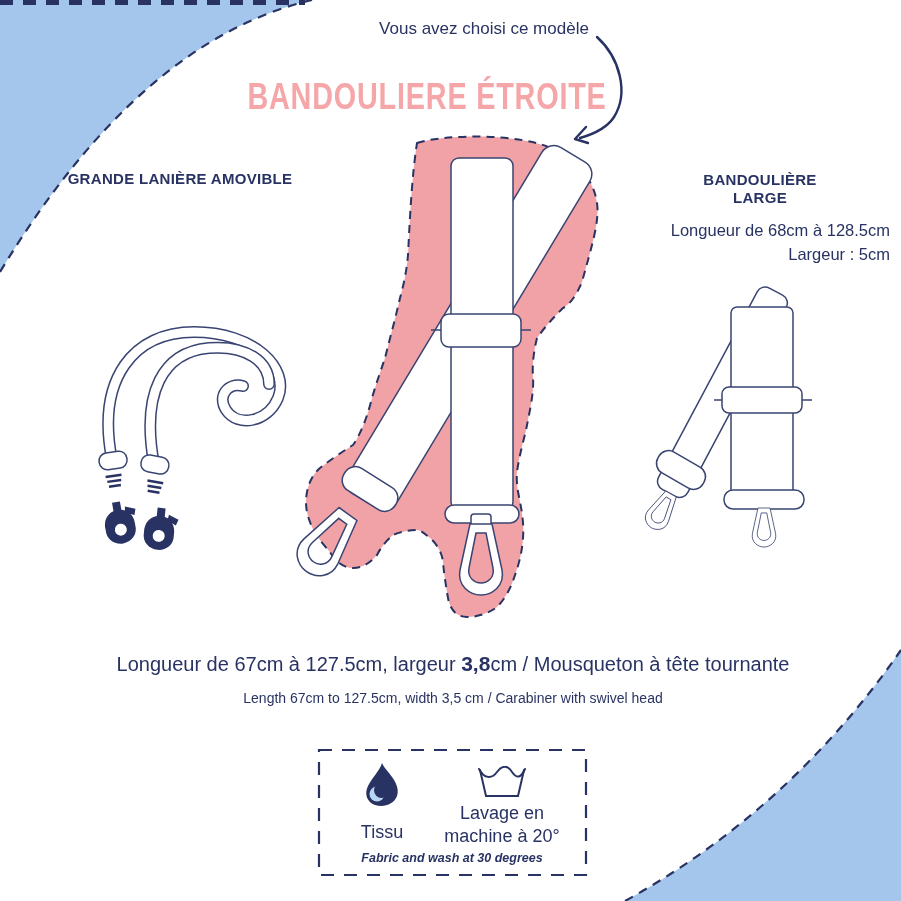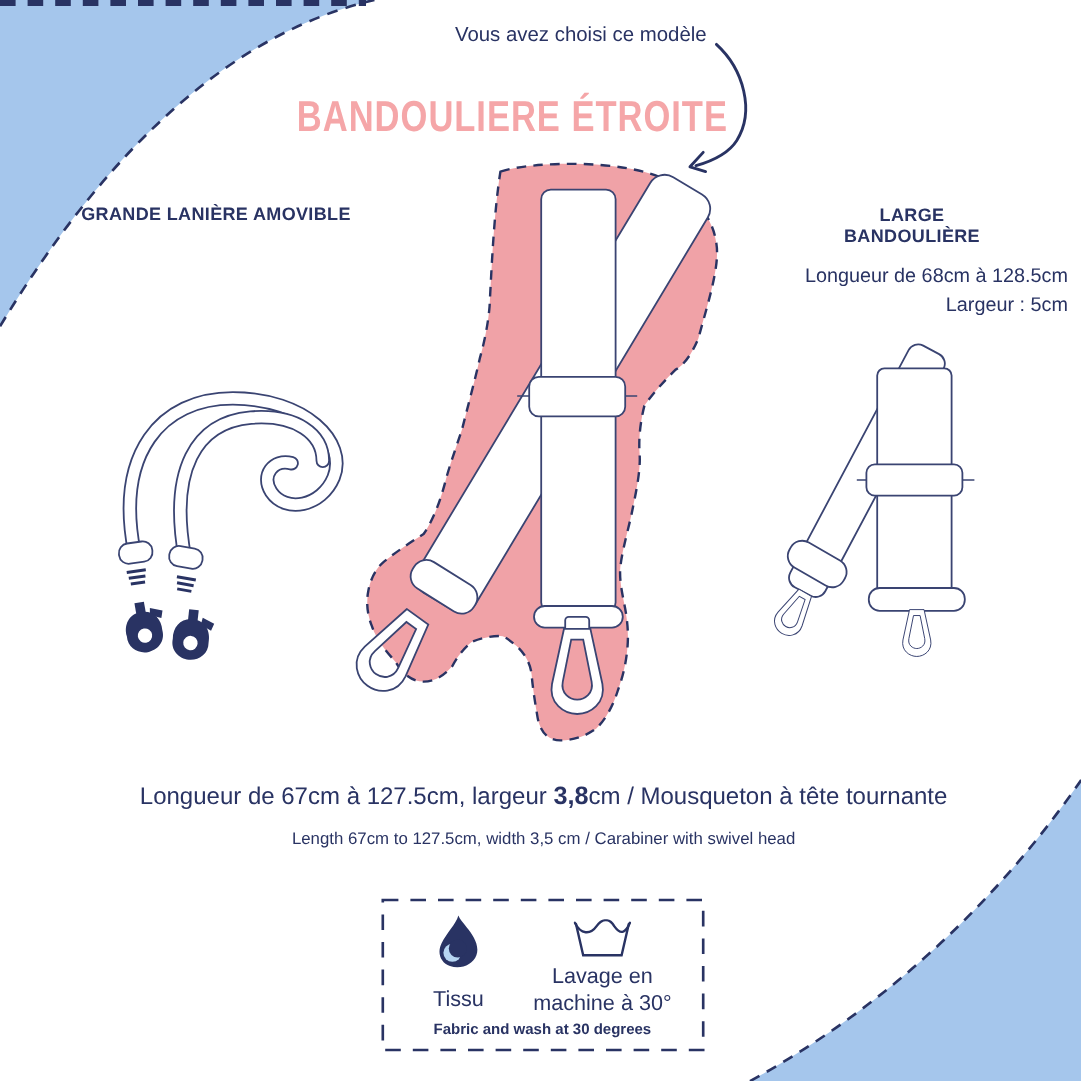--- a/index.html
+++ b/index.html
@@ -33,21 +33,21 @@
   .opt-head{font-weight:bold;font-size:15px;letter-spacing:0.3px;}
   .left-head{left:40px;top:170px;width:280px;}
   .left-body{left:40px;top:228px;width:280px;font-size:16.5px;line-height:24px;}
   .right-head{left:630px;top:171px;width:260px;line-height:18px;}
   .right-body{left:630px;top:218px;width:260px;font-size:16.5px;line-height:24px;text-align:right;}
   .spec-fr{left:53px;top:652px;width:800px;font-size:20px;}
   .spec-fr b{font-size:21px;}
   .spec-en{left:53px;top:690px;width:800px;font-size:14px;}
   .tissu-label{left:332px;top:806px;width:100px;font-size:18px;margin-top:16px;}
   .wash-label{left:412px;top:802px;width:180px;font-size:18px;line-height:23px;}
-  .care-foot{left:328px;top:851px;width:248px;font-size:12.5px;font-weight:bold;}
+  .care-foot{left:328px;top:851px;width:248px;font-size:12.5px;font-weight:bold;font-style:italic;}
   .icon-abs{position:absolute;}
 </style>
 </head>
 <body>
 
 <svg class="layer" viewBox="0 0 901 901">
   <path class="corner" d="M 0,0 L 312,0 Q 140,40 0,272 Z"></path>
   <path class="dashcurve" d="M 312,0 Q 140,40 0,272"></path>
   <line class="topdash" x1="0" y1="2.5" x2="305" y2="2.5"></line>
   <path class="corner" d="M 625,901 Q 790,810 901,650 L 901,901 Z"></path>
@@ -140,22 +140,22 @@
 </svg>
 
 <div class="t chosen">Vous avez choisi ce modèle</div>
 <div class="t title">BANDOULIERE ÉTROITE</div>
 
 <div class="t opt-head left-head">GRANDE LANIÈRE AMOVIBLE</div>
 <div class="t left-body">
 </div>
 
 <div class="t opt-head right-head">
+  <div>BANDOULIÈRE</div>
   <div>LARGE</div>
-  <div>BANDOULIÈRE</div>
 </div>
 <div class="t right-body">
   <div>Longueur de 68cm à 128.5cm</div>
   <div>Largeur : 5cm</div>
 </div>
 
 <div class="t spec-fr"><span>Longueur de 67cm à 127.5cm, largeur </span><b>3,8</b><span>cm / Mousqueton à tête tournante</span></div>
 <div class="t spec-en">Length 67cm to 127.5cm, width 3,5 cm / Carabiner with swivel head</div>
 
 <svg class="icon-abs" style="left:364px;top:762px;" width="36" height="46" viewBox="0 0 36 46">
@@ -163,15 +163,15 @@
   <circle cx="13" cy="32" r="7.5" fill="#B7D6F2"></circle>
   <circle cx="17.5" cy="28.5" r="7.5" fill="#293363"></circle>
 </svg>
 <svg class="icon-abs" style="left:478px;top:766px;" width="48" height="32" viewBox="0 0 48 32">
   <path class="careicon" d="M 1,3 C 6,13 14,13 19,6 C 24,-1 30,-1 34,6 C 39,13 43,12 47,3"></path>
   <path class="careicon" d="M 2,4 L 8,30 L 40,30 L 46,4"></path>
 </svg>
 <div class="t tissu-label">Tissu</div>
 <div class="t wash-label">
   <div>Lavage en</div>
-  <div>machine à 30°</div>
+  <div>machine à 20°</div>
 </div>
 <div class="t care-foot">Fabric and wash at 30 degrees</div>
 
 </body></html>

